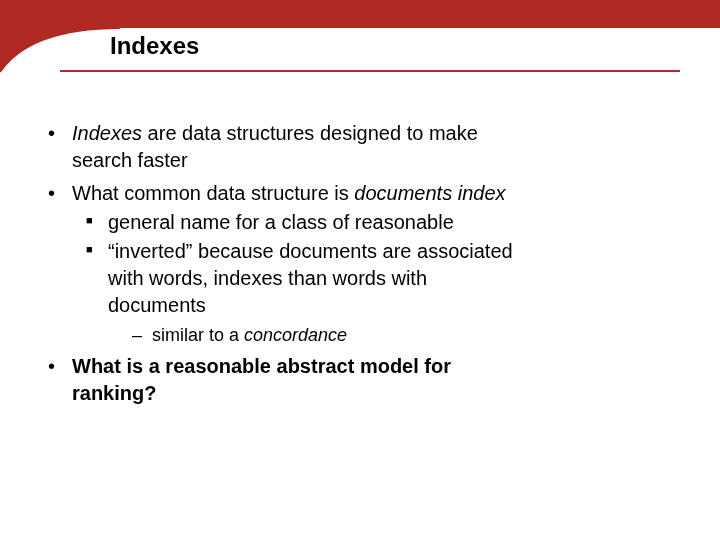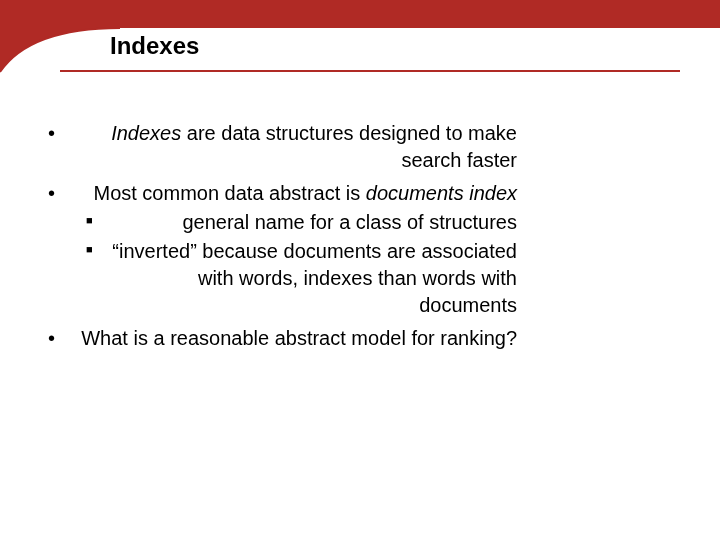--- a/index.html
+++ b/index.html
@@ -56,21 +56,20 @@
     top: 120px;
     left: 40px;
     right: 55px;
     font-size: 20px;
     line-height: 1.35;
   }
   ul.level1 {
     list-style: none;
     padding: 0;
     margin: 0;
-    text-align: right;
   }
   ul.level1 > li {
     position: relative;
     padding-left: 32px;
     margin-bottom: 6px;
   }
   ul.level1 > li::before {
     content: "•";
     position: absolute;
     left: 8px;
@@ -104,21 +103,21 @@
     position: relative;
     padding-left: 44px;
   }
   ul.level3 > li::before {
     content: "–";
     position: absolute;
     left: 24px;
     top: 0;
   }
   .em-i { font-style: italic; font-weight: normal; }
-  .b { font-weight: normal; }
+  .b { font-weight: bold; }
 </style>
 </head>
 <body>
 <div class="slide">
 
   <div class="banner"></div>
 
   <svg class="corner-curve" viewBox="0 0 120 75">
     <path d="M0,0 L120,0 L120,28 Q30,28 0,72 Z" fill="#b02a25"></path>
     <path d="M120,28 Q30,28 0,72" fill="none" stroke="#b02a25" stroke-width="2"></path>
@@ -126,25 +125,30 @@
 
   <div class="title-area">Indexes</div>
   <div class="title-underline"></div>
 
   <div class="content">
     <ul class="level1">
       <li>
         <span class="em-i">Indexes</span><span> are data structures designed to make search faster</span>
       </li>
       <li>
-        <span>Most common data abstract is </span><span class="em-i">documents index</span>
+        <span>What common data structure is </span><span class="em-i">documents index</span>
         <ul class="level2">
-          <li><span>general name for a class of structures</span></li>
+          <li><span>general name for a class of reasonable</span></li>
           <li>
             <span>“inverted” because documents are associated with words, indexes than words with documents</span>
+            <ul class="level3">
+              <li>
+                <span>similar to a </span><span class="em-i">concordance</span>
+              </li>
+            </ul>
           </li>
         </ul>
       </li>
       <li>
         <span class="b">What is a reasonable abstract model for ranking?</span>
       </li>
     </ul>
   </div>
 
 </div>

